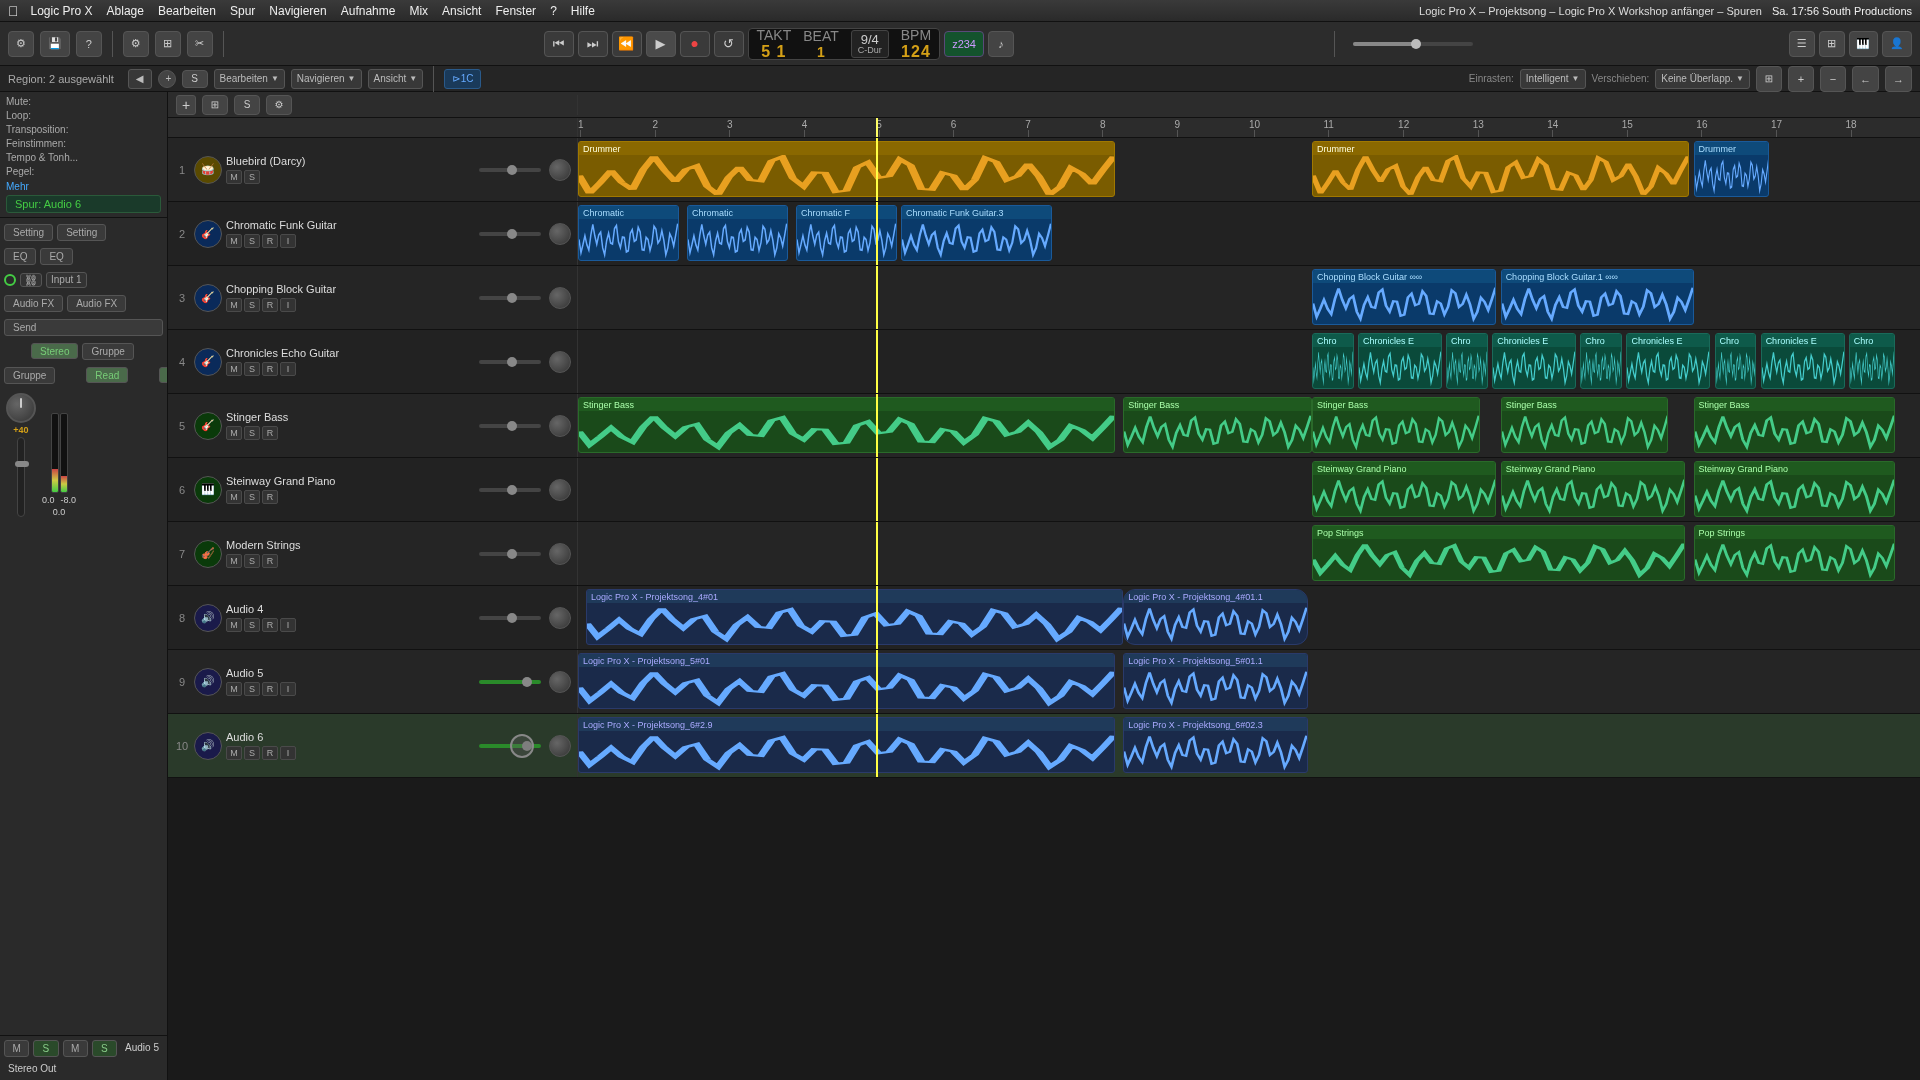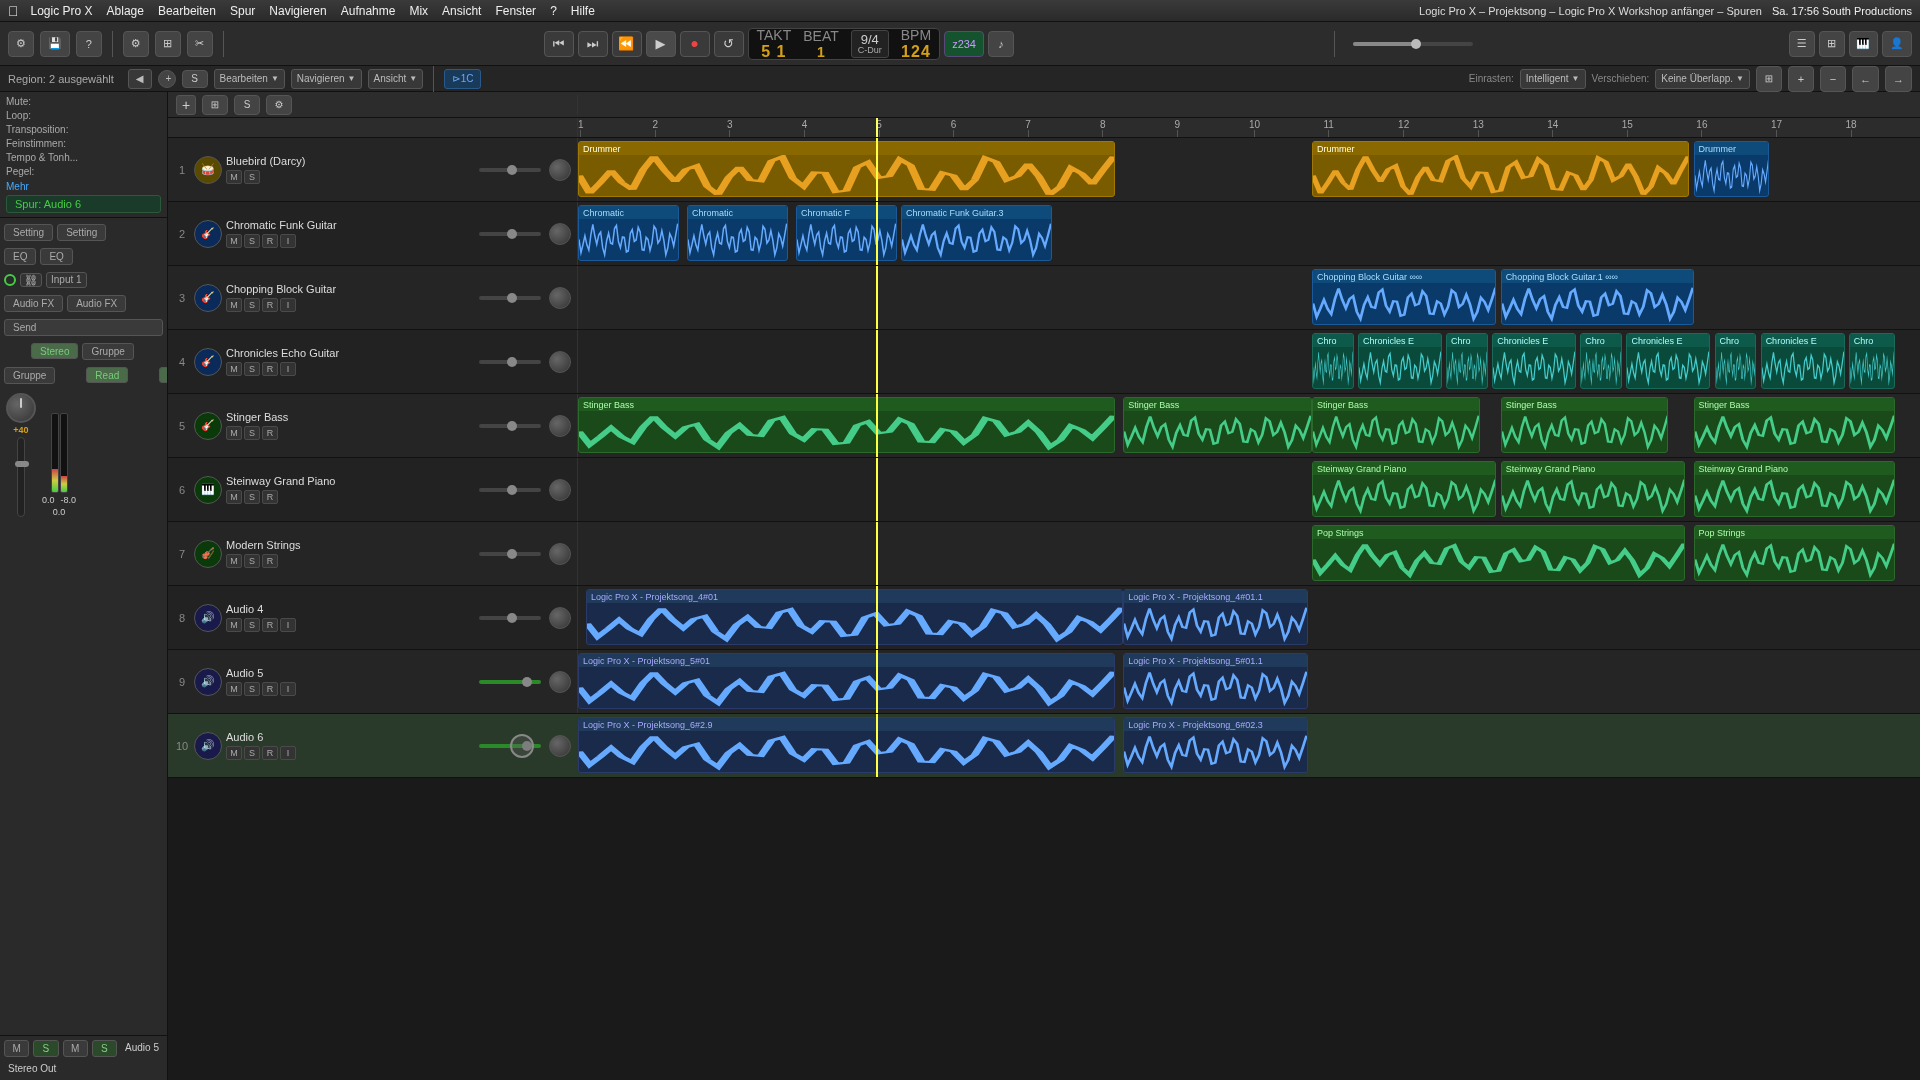--- a/index.html
+++ b/index.html
@@ -1293,21 +1293,21 @@
           <div class="track-clips" style="position: relative;">
             <div class="playhead" style="left: 22.2222%;"></div>
             <div class="clip clip-audio" style="left: 0%; width: 40%; margin-left: 8px;">
               <div class="clip-header">Logic Pro X - Projektsong_4#01</div>
               <div class="clip-wave">
                 <svg class="waveform-svg" viewBox="0 0 100 30" preserveAspectRatio="none">
                   <polyline points="0,15 2,24.737821072176494 4,18.773882054173942 6,12.209929155333827 8,18.878738587403735 10,22.758419411957753 12,11.7535051803677 14,4.027829374249372 16,12.184130000969798 18,18.475295797152853 20,11.669726378116364 22,9.570255750799706 24,21.04337287482446 26,26.180770739541853 28,15.983294167922923 30,10.334368977140212 32,17.458701763279393 34,18.18132994971426 36,6.972903997352656 38,4.743244504177811 40,16.555693973938215 42,21.039220745085498 44,13.350209981839793 46,13.61065401493379 48,23.988716471674834 50,23.291110036158337 52,10.52833490195627 54,7.798744471824315 56,16.258900858111808 58,15.30162196938306 60,6.0891238279970565 62,9.443059775960265 64,22.33596712472411 66,22.768898780971057 68,13.468151799183385 70,15.009783158386487 72,22.96584164158628 74,17.45714677107237 76,5.2960770248465305 78,7.545287843924464 80,17.549084845987085 82,15.341211267965438 84,8.524849398930183 86,15.55381627608994 88,26.2021546945055 90,21.131219889706927 92,10.795099438526972 94,13.916312095491902 96,19.839348794335876 98,11.941905255632735 100,3.3978593833338184 " stroke="#6af" stroke-width="1.5" fill="none"></polyline>
                 </svg>
               </div>
             </div>
-            <div class="clip clip-audio" style="left: 40.625%; width: 13.75%;">
+            <div class="clip clip-audio" style="left: 40.625%; width: 13.75%; border-radius: 12px;">
               <div class="clip-header">Logic Pro X - Projektsong_4#01.1</div>
               <div class="clip-wave">
                 <svg class="waveform-svg" viewBox="0 0 100 30" preserveAspectRatio="none">
                   <polyline points="0,15 2,24.737821072176494 4,18.773882054173942 6,12.209929155333827 8,18.878738587403735 10,22.758419411957753 12,11.7535051803677 14,4.027829374249372 16,12.184130000969798 18,18.475295797152853 20,11.669726378116364 22,9.570255750799706 24,21.04337287482446 26,26.180770739541853 28,15.983294167922923 30,10.334368977140212 32,17.458701763279393 34,18.18132994971426 36,6.972903997352656 38,4.743244504177811 40,16.555693973938215 42,21.039220745085498 44,13.350209981839793 46,13.61065401493379 48,23.988716471674834 50,23.291110036158337 52,10.52833490195627 54,7.798744471824315 56,16.258900858111808 58,15.30162196938306 60,6.0891238279970565 62,9.443059775960265 64,22.33596712472411 66,22.768898780971057 68,13.468151799183385 70,15.009783158386487 72,22.96584164158628 74,17.45714677107237 76,5.2960770248465305 78,7.545287843924464 80,17.549084845987085 82,15.341211267965438 84,8.524849398930183 86,15.55381627608994 88,26.2021546945055 90,21.131219889706927 92,10.795099438526972 94,13.916312095491902 96,19.839348794335876 98,11.941905255632735 100,3.3978593833338184 " stroke="#6af" stroke-width="1.5" fill="none"></polyline>
                 </svg>
               </div>
             </div>
           </div>
         </div>
         <div class="track-row">

